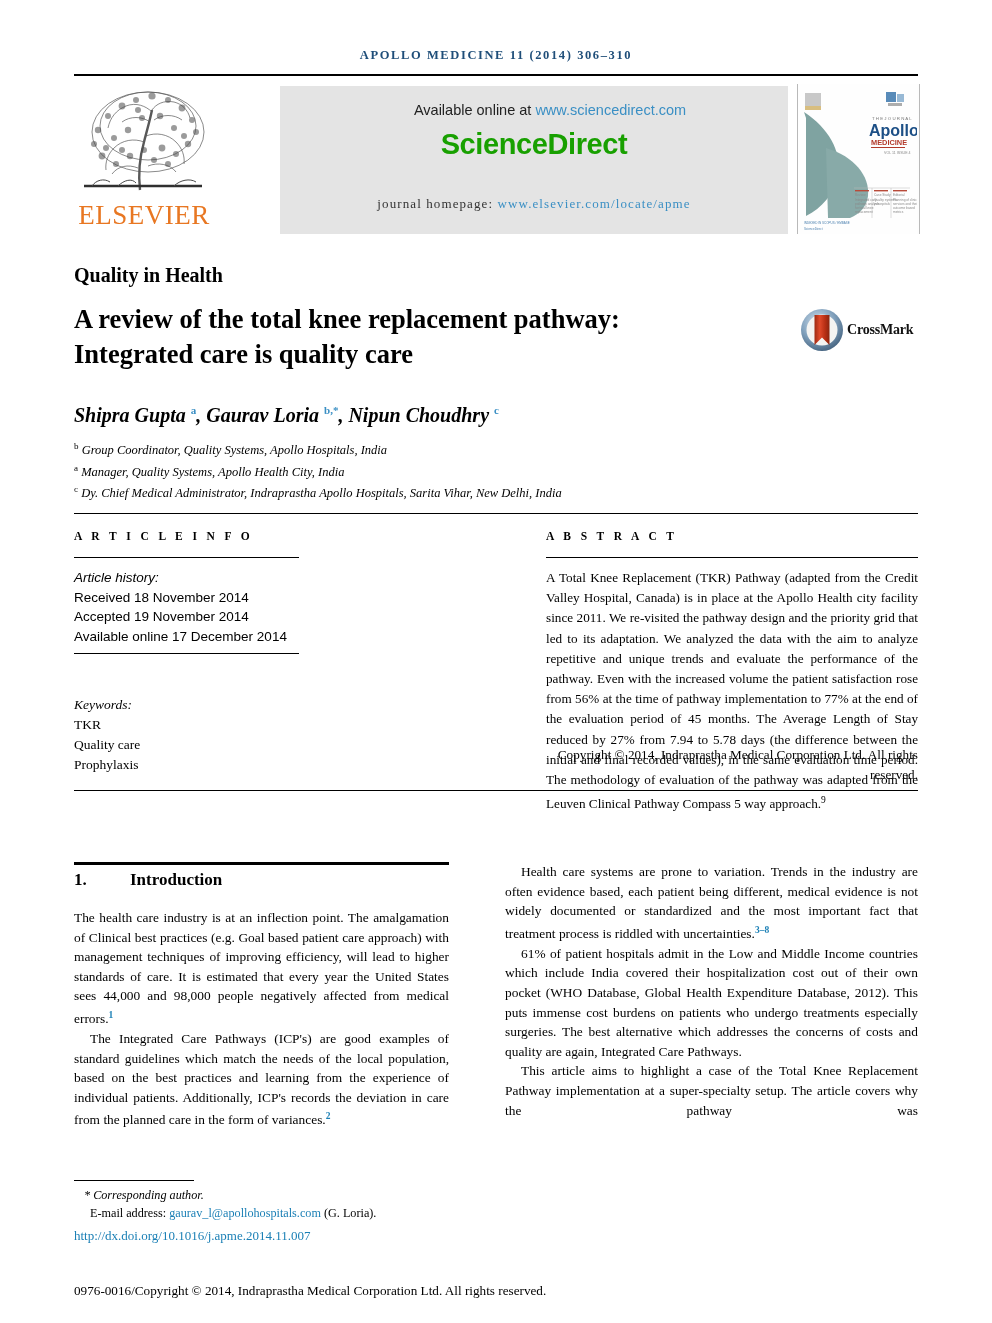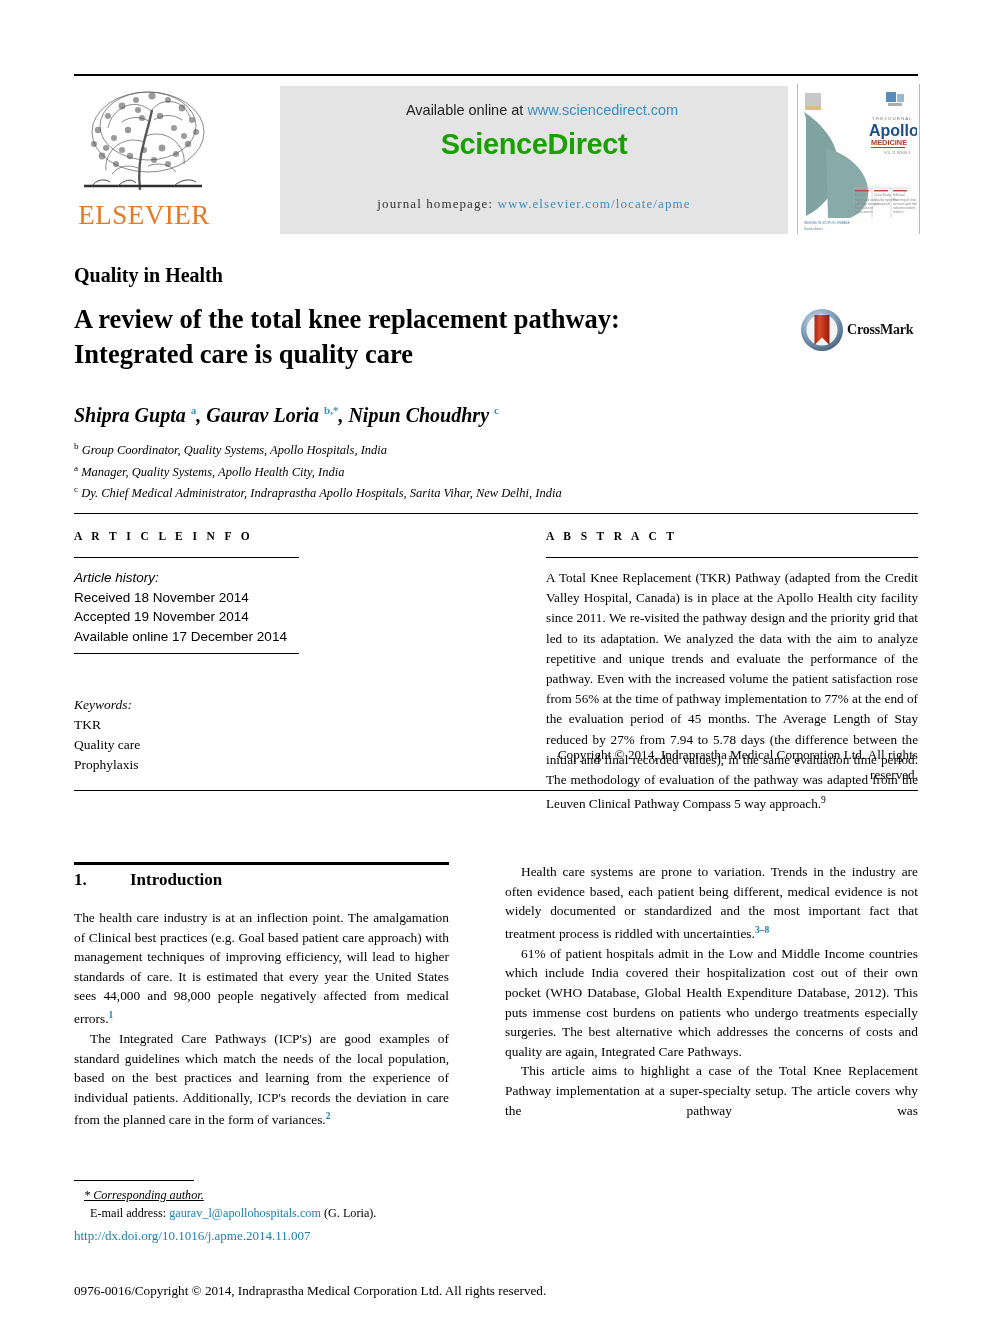--- a/index.html
+++ b/index.html
@@ -76,21 +76,21 @@
 
   .sd-banner {
     position: absolute;
     left: 206px; top: 2px;
     width: 508px;
     height: 148px;
     background: #e4e4e4;
   }
   .sd-avail {
     position: absolute;
-    left: 8px; top: 16px;
+    left: 16px; top: 16px;
     width: 508px;
     text-align: center;
     font-family: "Liberation Sans", sans-serif;
     font-size: 14.5px;
     color: #222;
   }
   .sd-avail .lnk { color: #3a8fc4; }
   .sd-logo {
     position: absolute;
     left: 0; top: 42px;
@@ -346,20 +346,21 @@
     font-family: "Liberation Serif", serif;
     font-size: 13.2px;
     margin-top: 33px;
   }
 </style>
 </head>
 <body>
 
 <div class="page">
 
+  <div class="runhead">APOLLO MEDICINE 11 (2014) 306–310</div>
   <div class="rule-top"></div>
 
   <div class="masthead">
 
     <div class="elsevier-logo">
       <div class="tree-box">
         <svg width="130" height="112" viewBox="0 0 130 112">
           <g stroke="#3b3b3b" stroke-width="0.7" fill="none" opacity="0.85">
             <path d="M62 104 C60 86,62 70,66 56 C69 44,72 34,74 24" stroke-width="2.4"></path>
             <path d="M74 24 C78 18,86 14,96 16 C104 18,110 24,112 32"></path>
@@ -559,19 +560,19 @@
   </div>
 
   <div class="col-right">
     <p class="ind"><span>Health care systems are prone to variation. Trends in the industry are often evidence based, each patient being different, medical evidence is not widely documented or standardized and the most important fact that treatment process is riddled with uncertainties.</span><sup class="ref">3–8</sup></p>
     <p class="ind"><span>61% of patient hospitals admit in the Low and Middle Income countries which include India covered their hospitalization cost out of their own pocket (WHO Database, Global Health Expenditure Database, 2012). This puts immense cost burdens on patients who undergo treatments especially surgeries. The best alternative which addresses the concerns of costs and quality are again, Integrated Care Pathways.</span></p>
     <p class="ind stretch"><span>This article aims to highlight a case of the Total Knee Replacement Pathway implementation at a super-specialty setup. The article covers why the pathway was</span></p>
   </div>
 
   <div class="foot-rule"></div>
   <div class="footnote">
-    <div style="padding-left:10px;text-decoration:underline;" class="star">* Corresponding author.</div>
+    <div style="padding-left:10px;" class="star">* Corresponding author.</div>
     <div style="padding-left:16px;"><span>E-mail address: </span><span class="lnkblue">gaurav_l@apollohospitals.com</span><span> (G. Loria).</span></div>
   </div>
   <div class="doi">http://dx.doi.org/10.1016/j.apme.2014.11.007</div>
   <div class="issn">0976-0016/Copyright © 2014, Indraprastha Medical Corporation Ltd. All rights reserved.</div>
 
 </div>
 
 </body></html>

